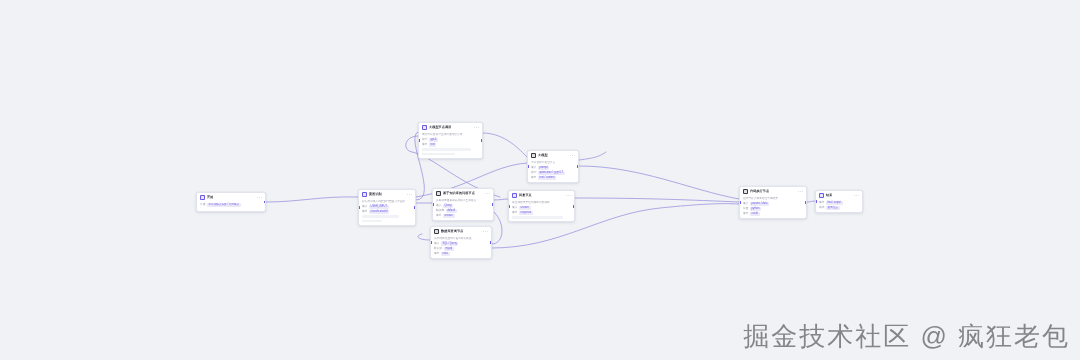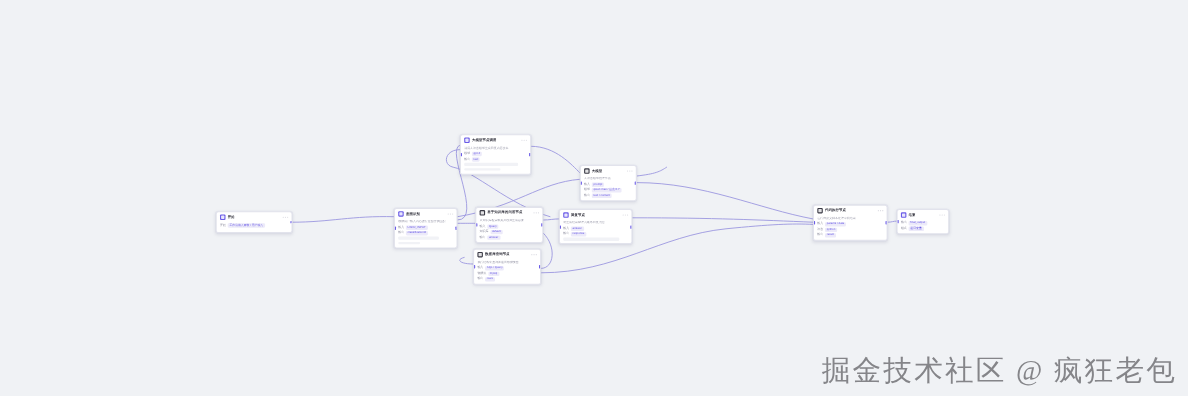--- a/index.html
+++ b/index.html
@@ -68,21 +68,21 @@
   .port{
     position:absolute;width:2.6px;height:2.6px;background:#6b5ce7;
     border-radius:.5px;top:50%;margin-top:-1.3px;
     box-shadow:0 0 0 .6px #fff;
   }
   .port.l{left:-1.4px}
   .port.r{right:-1.4px}
 
   .watermark{
     position:absolute;right:10px;bottom:6px;
-    font-family:Liberation Serif, serif;
+    font-family:Liberation Sans, sans-serif;
     font-size:26px;color:#6e6e72;opacity:.82;
     white-space:nowrap;letter-spacing:2px;
     user-select:none;
   }
 </style>
 </head>
 <body>
 
 <div id="canvas">
 

